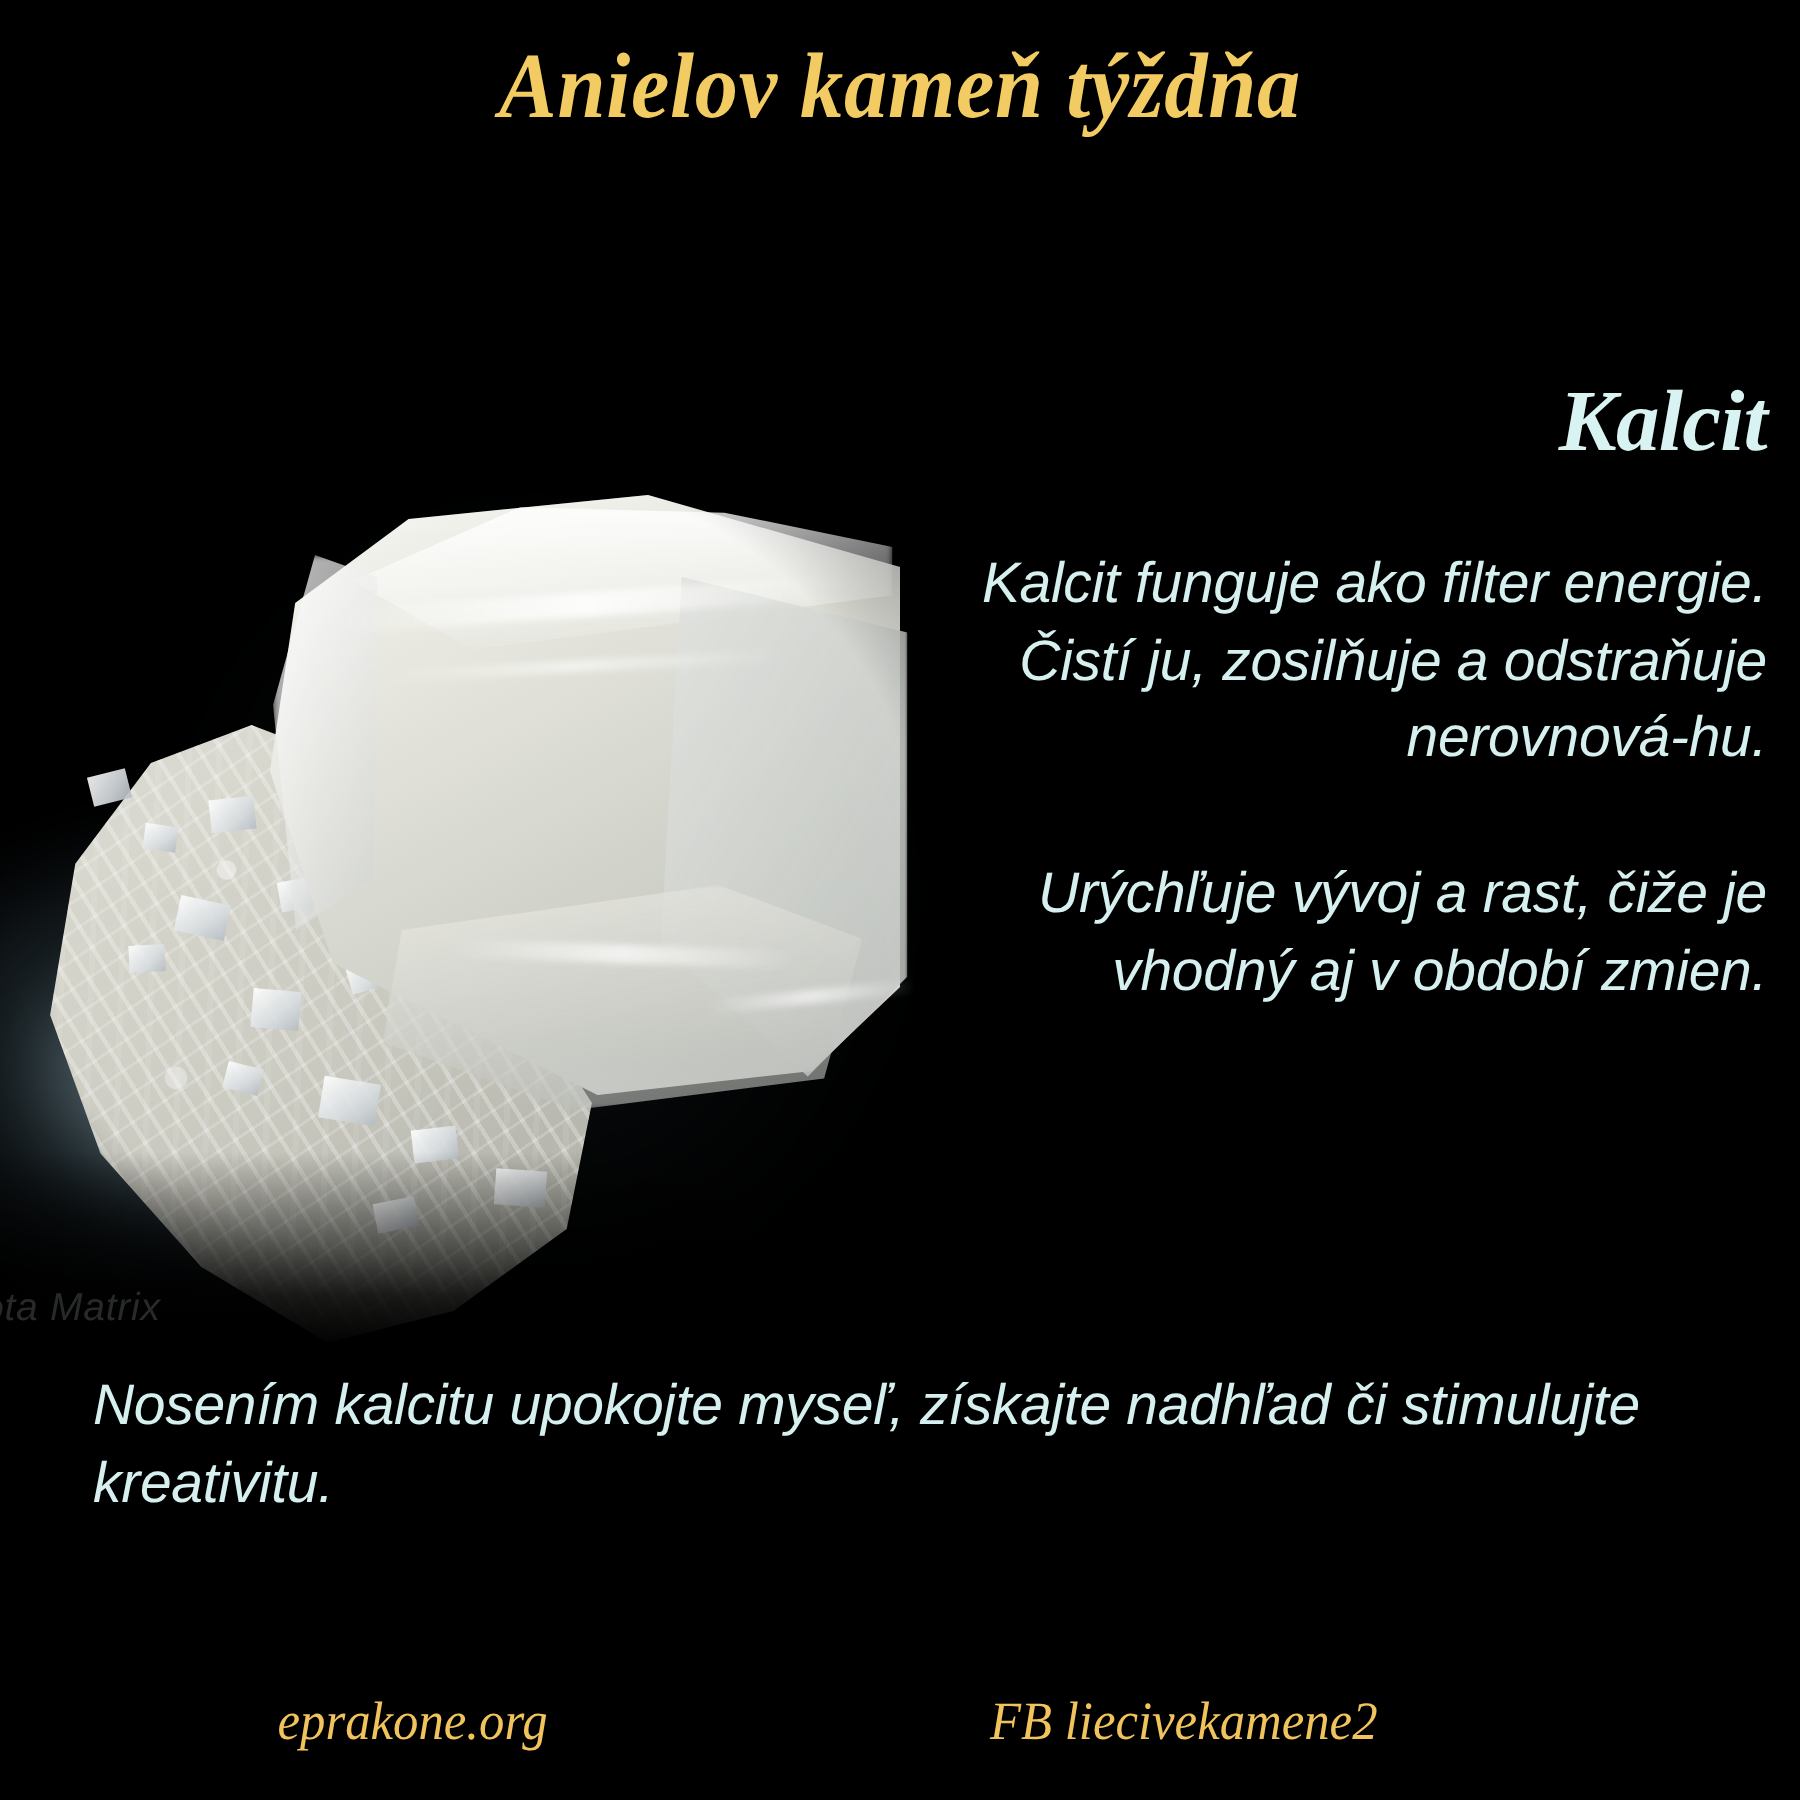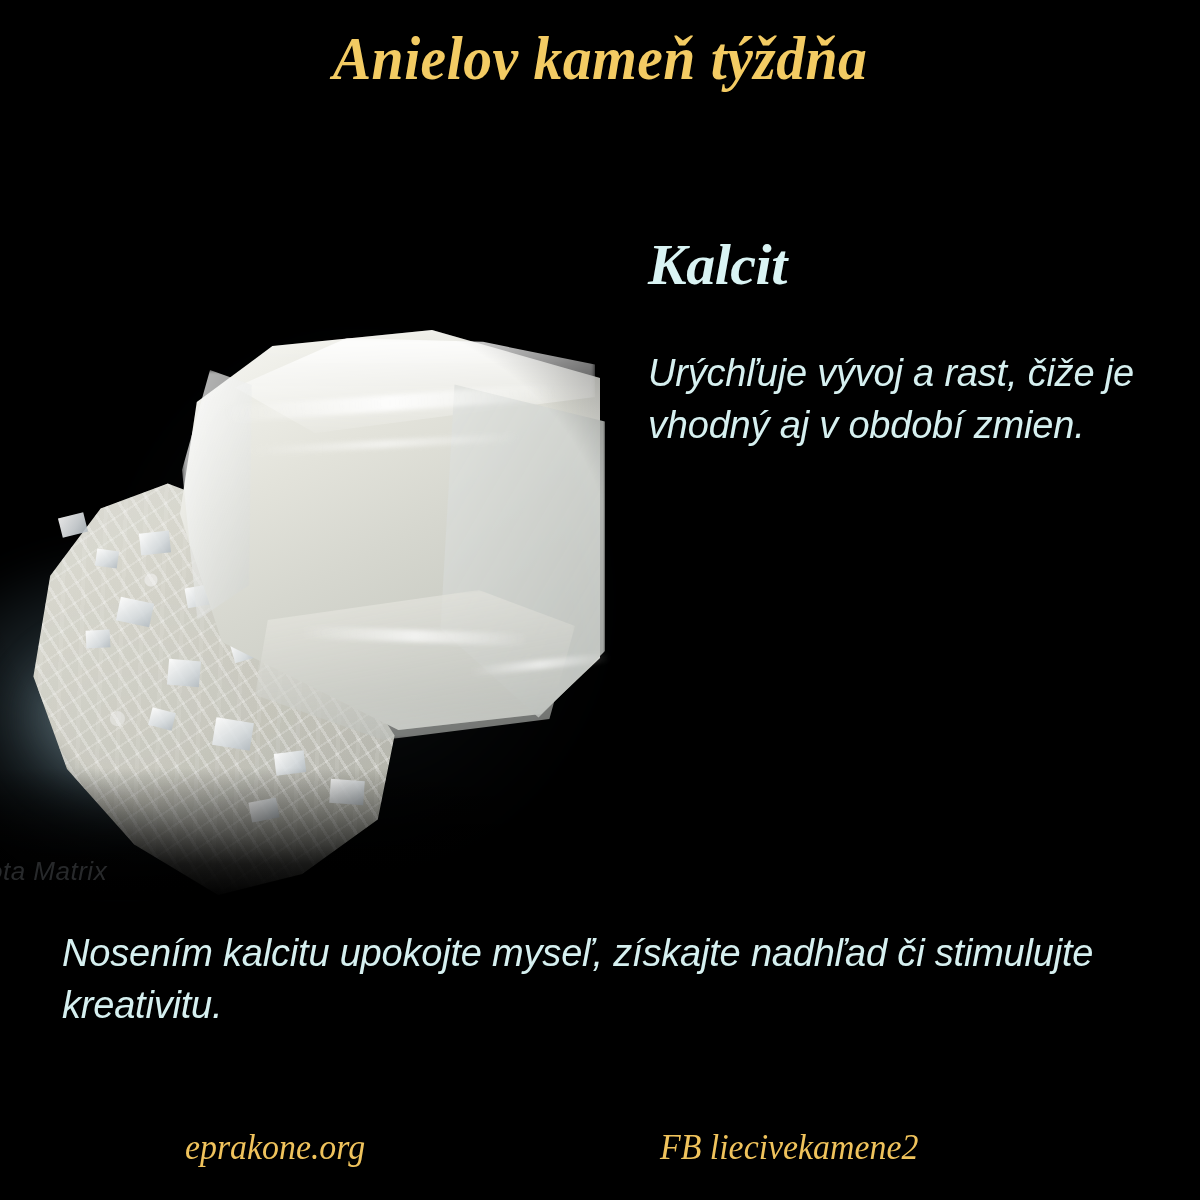--- a/index.html
+++ b/index.html
@@ -218,54 +218,54 @@
     font-family: "Liberation Sans", sans-serif;
     font-size: 26px;
     letter-spacing: 0.5px;
     opacity: 0.95;
   }
 
   
   #text-col {
     position: absolute;
     left: 648px;
-    top: 236px;
+    top: 252px;
     width: 530px;
+    text-align: right;
   }
   #stone-name {
     color: #D9F3F3;
     font-family: "Liberation Serif", "DejaVu Serif", serif;
     font-weight: bold;
     font-size: 58px;
     line-height: 1.0;
     margin: 0 0 54px 0;
     letter-spacing: -0.5px;
   }
   .para {
     color: #D6F0F0;
     font-family: "Liberation Sans", sans-serif;
     font-size: 38px;
     line-height: 1.36;
     margin: 0;
     letter-spacing: -0.2px;
   }
-  #para-2 { }
+  #para-2 { margin-top: 52px; }
 
   
   #bottom-para {
     position: absolute;
     left: 62px;
     top: 912px;
     width: 1090px;
     color: #D6F0F0;
     font-family: "Liberation Sans", sans-serif;
     font-size: 38px;
     line-height: 1.36;
     letter-spacing: -0.2px;
-    margin-top: 16px;
   }
 
   
   #footer {
     position: absolute;
     left: 0;
     top: 1126px;
     width: 990px;
     height: 60px;
   }
@@ -322,20 +322,21 @@
     <div id="streak-3" class="streak"></div>
     <div id="streak-4" class="streak"></div>
 
     <div id="photo-vignette"></div>
   </div>
 
   <div id="watermark">ota Matrix</div>
 
   <div id="text-col">
     <h2 id="stone-name">Kalcit</h2>
+    <p class="para" id="para-1">Kalcit funguje ako filter energie. Čistí ju, zosilňuje a odstraňuje nerovnová-hu.</p>
     <p class="para" id="para-2">Urýchľuje vývoj a rast, čiže je vhodný aj v období zmien.</p>
   </div>
 
   <div id="bottom-para">Nosením kalcitu upokojte myseľ, získajte nadhľad či stimulujte kreativitu.</div>
 
   <div id="footer">
     <div class="foot-item" id="foot-site">eprakone.org</div>
     <div class="foot-item" id="foot-fb">FB liecivekamene2</div>
   </div>
 

